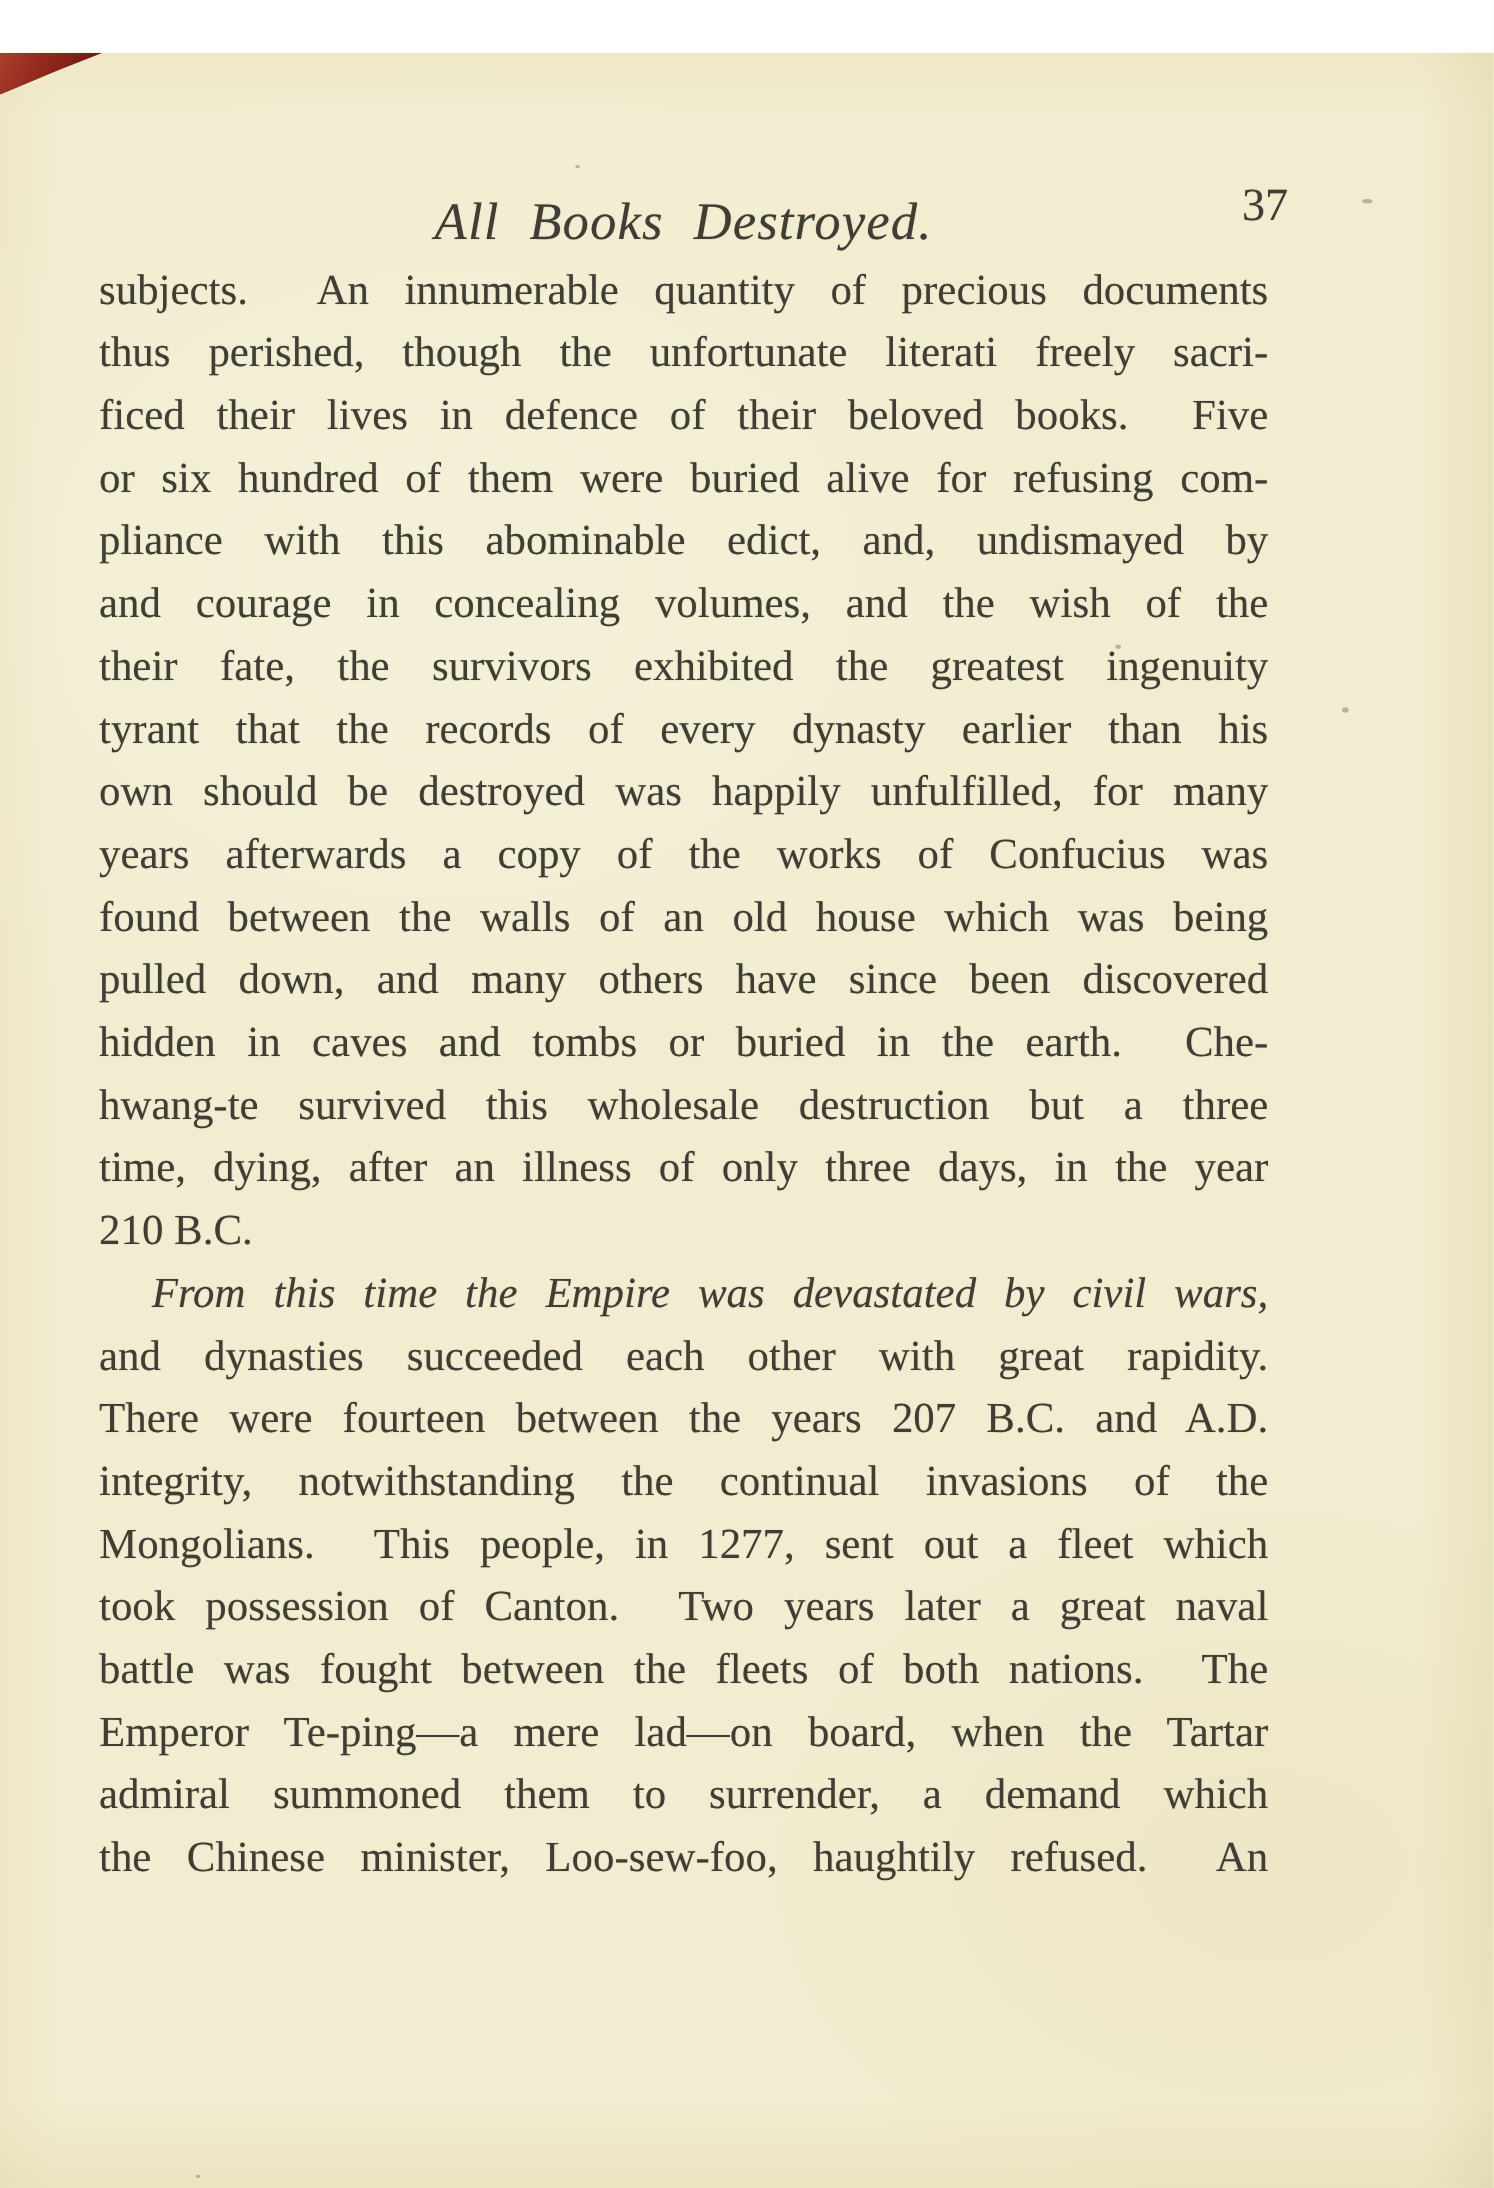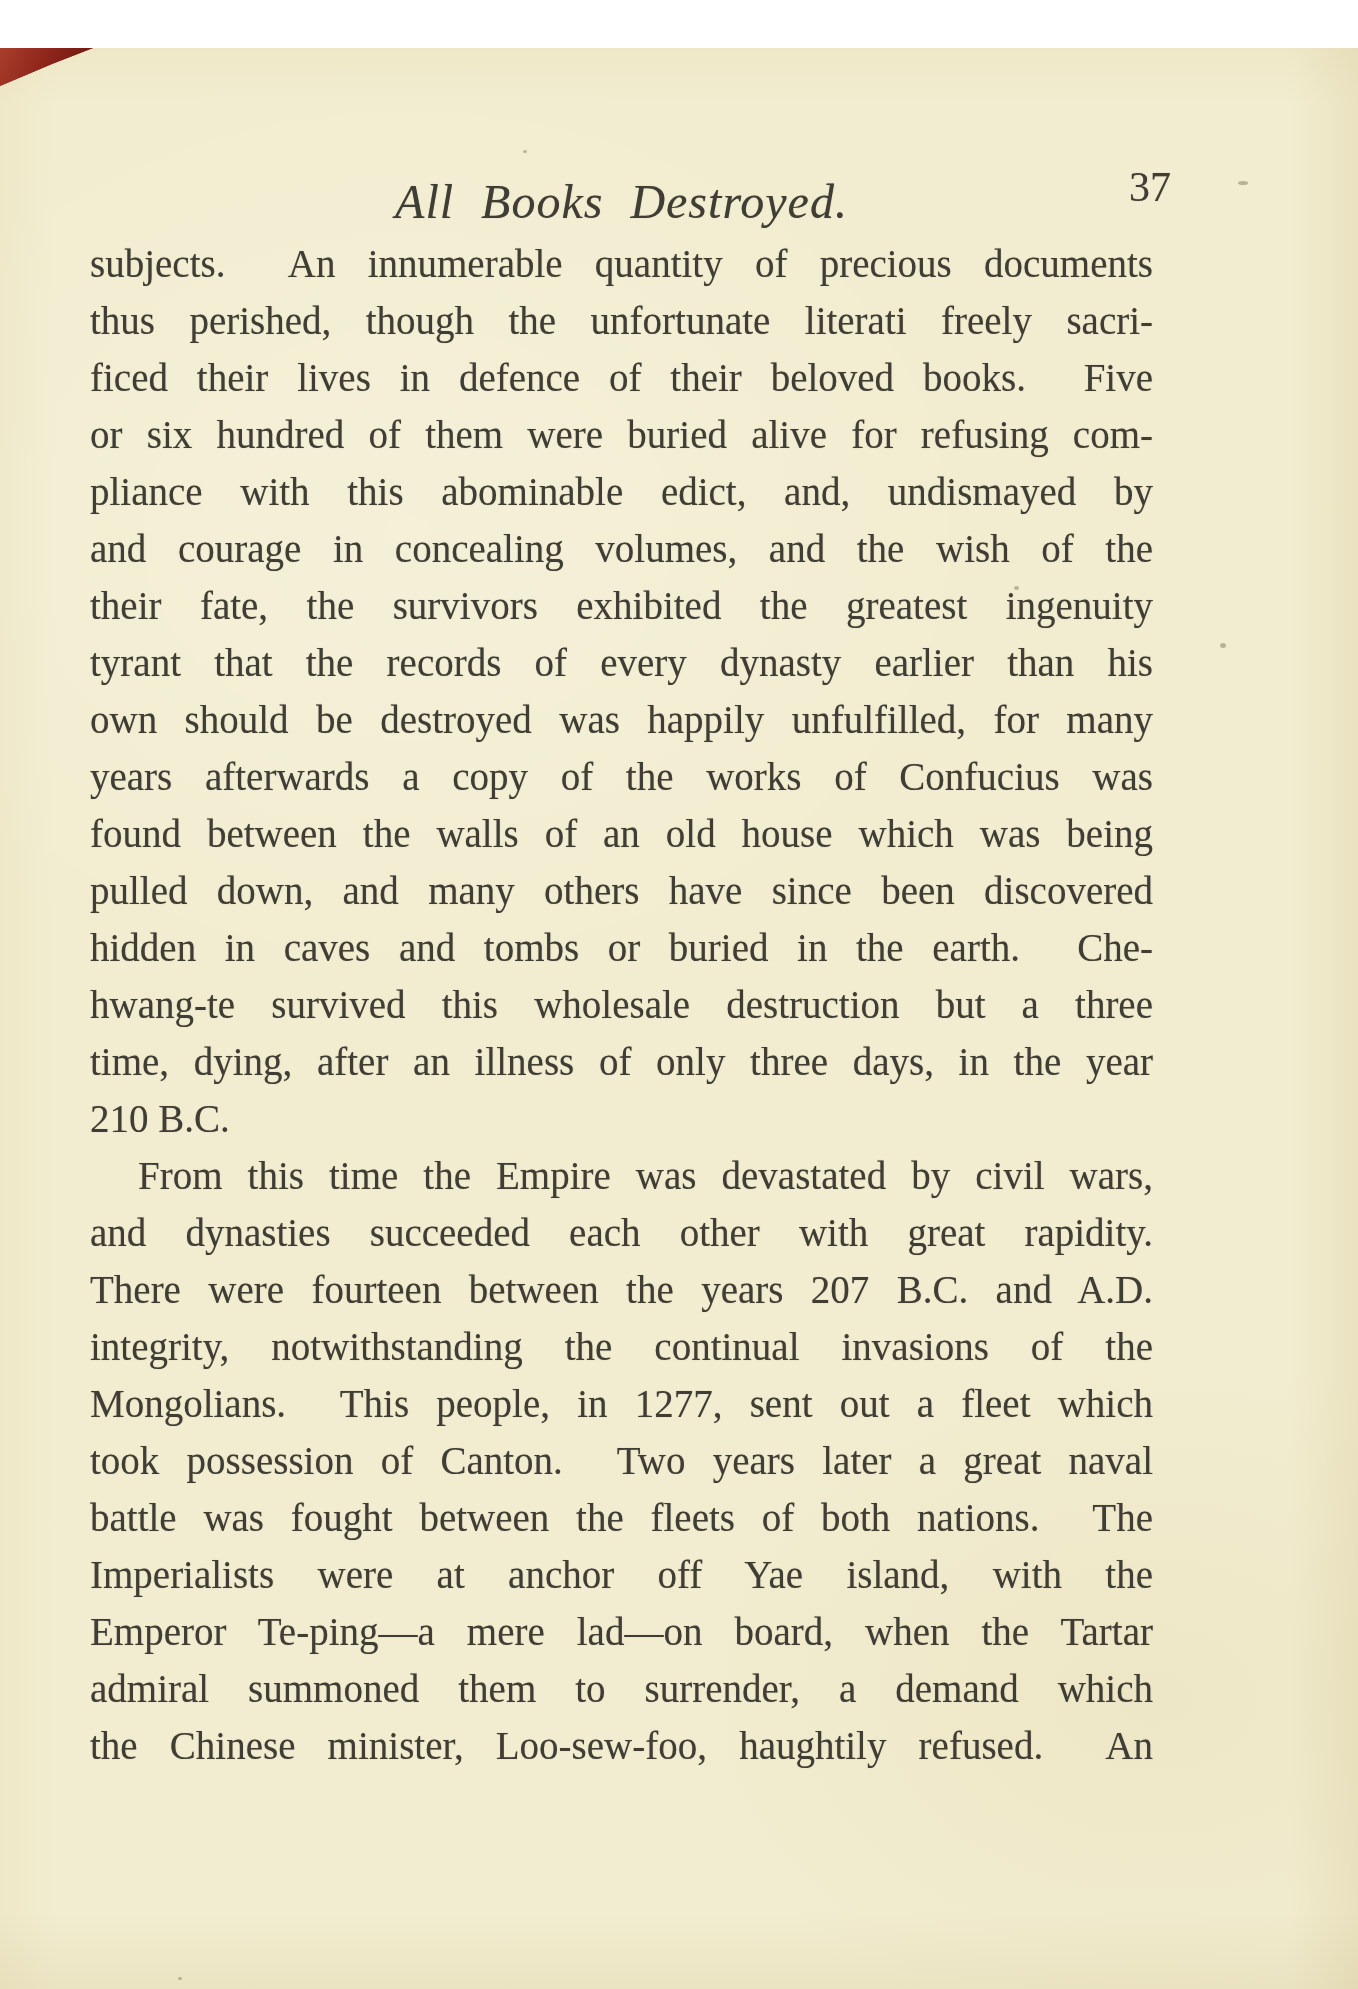--- a/index.html
+++ b/index.html
@@ -48,21 +48,21 @@
     position: absolute; left: 90px; top: 187px; width: 1063px;
     font-size: 39px; line-height: 57px;
     text-shadow: 0 0 1px rgba(62,58,48,0.38);
   }
   .text-line {
     text-align: justify;
     text-align-last: justify;
     white-space: normal;
   }
   .text-line.par-end { text-align-last: left; }
-  .text-line.indent { padding-left: 48px; }
+  .text-line.indent { padding-left: 48px; font-style: italic; }
   .speck { position: absolute; border-radius: 50%; }
 </style>
 </head>
 <body>
 
 <div class="page">
   <div class="corner-mark" style="background-color: rgb(142, 37, 27);"></div>
 
   <div class="running-title">All Books Destroyed.</div>
 
@@ -85,21 +85,20 @@
       <div class="text-line">hwang-te survived this wholesale destruction but a three</div>
       <div class="text-line">time, dying, after an illness of only three days, in the year</div>
       <div class="text-line par-end">210 B.C.</div>
       <div class="text-line indent">From this time the Empire was devastated by civil wars,</div>
       <div class="text-line">and dynasties succeeded each other with great rapidity.</div>
       <div class="text-line">There were fourteen between the years 207 B.C. and A.D.</div>
       <div class="text-line">integrity, notwithstanding the continual invasions of the</div>
       <div class="text-line">Mongolians.&nbsp; This people, in 1277, sent out a fleet which</div>
       <div class="text-line">took possession of Canton.&nbsp; Two years later a great naval</div>
       <div class="text-line">battle was fought between the fleets of both nations.&nbsp; The</div>
-      <div class="text-line">Imperialists were at anchor off Yae island, with the</div>
       <div class="text-line">Emperor Te-ping—a mere lad—on board, when the Tartar</div>
       <div class="text-line">admiral summoned them to surrender, a demand which</div>
       <div class="text-line">the Chinese minister, Loo-sew-foo, haughtily refused.&nbsp; An</div>
     </div>
 <div class="speck" style="left: 1238px; top: 133px; width: 10px; height: 4px; background: rgb(138, 130, 104); opacity: 0.55;"></div>
     <div class="speck" style="left: 1014px; top: 538px; width: 5px; height: 4px; background: rgb(138, 130, 104); opacity: 0.55;"></div>
     <div class="speck" style="left: 1220px; top: 595px; width: 6px; height: 5px; background: rgb(138, 130, 104); opacity: 0.55;"></div>
     <div class="speck" style="left: 178px; top: 1929px; width: 4px; height: 3px; background: rgb(138, 130, 104); opacity: 0.55;"></div>
     <div class="speck" style="left: 276px; top: 1968px; width: 6px; height: 5px; background: rgb(138, 130, 104); opacity: 0.55;"></div>
     <div class="speck" style="left: 523px; top: 102px; width: 4px; height: 3px; background: rgb(138, 130, 104); opacity: 0.55;"></div>

